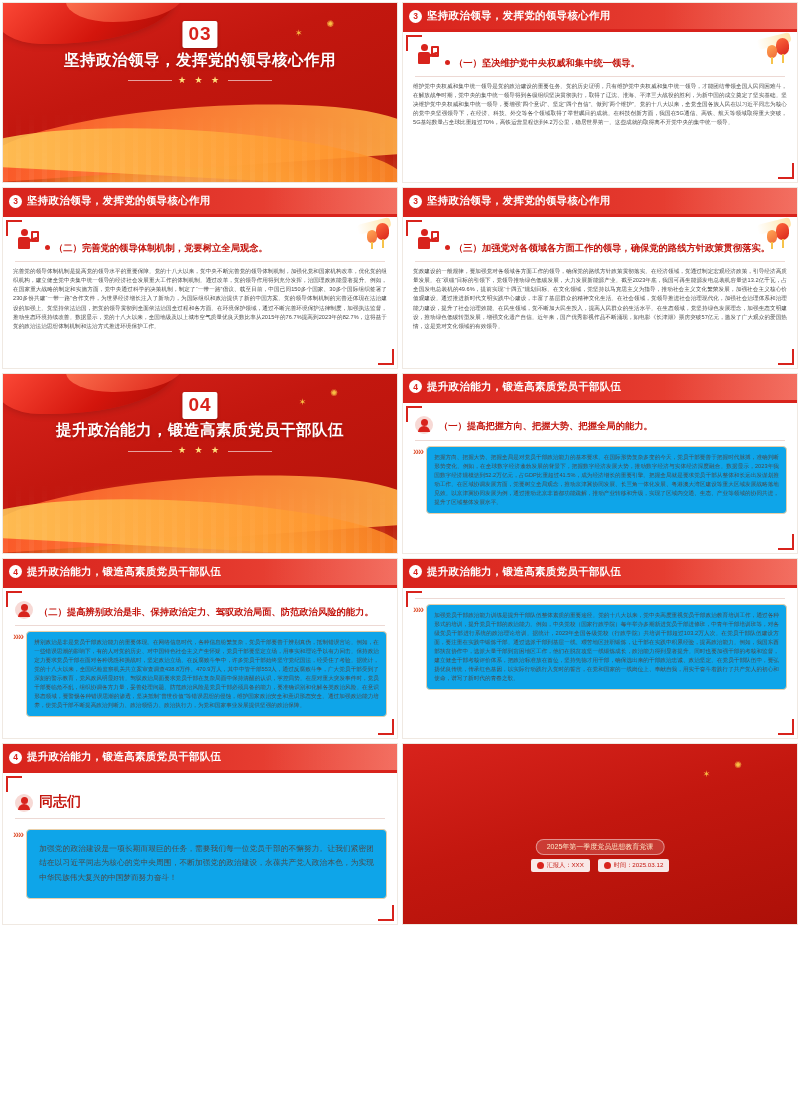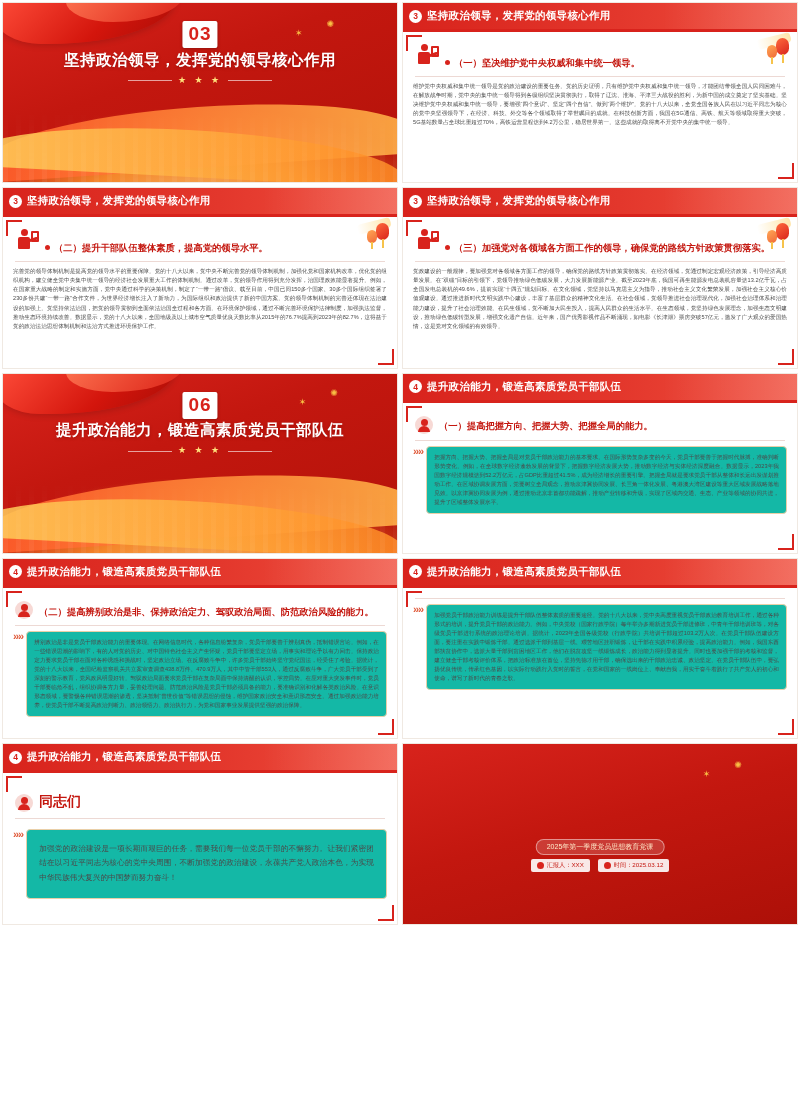--- a/index.html
+++ b/index.html
@@ -173,21 +173,21 @@
     color:#e05a3a; font-size:11px; font-weight:bold; letter-spacing:-1px;
     margin-right:3px; flex:0 0 auto; line-height:1;
   }
   .para-wrap { display:flex; align-items:flex-start; }
   .para {
     font-size:5.6px; line-height:1.62; color:#4a4a4a; text-align:justify;
     letter-spacing:.05px;
   }
   .boxed {
     border:1px solid #e9cfa8;
-    background:#14b8a6;
+    background:#0ea5e9;
     border-radius:4px;
     padding:6px 7px;
   }
 
   .lantern {
     position:absolute; right:6px; top:4px; width:34px; height:30px;
   }
   .lantern .l1{position:absolute;right:2px;top:2px;width:13px;height:17px;border-radius:50%/40%;background:linear-gradient(145deg,#ff6a3d,#d8231c);}
   .lantern .l2{position:absolute;right:14px;top:9px;width:10px;height:13px;border-radius:50%/40%;background:linear-gradient(145deg,#ffa34d,#f0612c);opacity:.95;}
   .lantern .t1{position:absolute;right:7px;top:18px;width:2px;height:9px;background:#f6c34b;}
@@ -293,21 +293,21 @@
           <div class="t1"></div>
           <div class="t2"></div>
         </div>
       <div class="headrow">
         <div class="speaker">
             <div class="head"></div>
             <div class="torso"></div>
             <div class="arm"></div>
             <div class="board"></div>
           </div>
-        <div class="h-text"><span class="dot"></span><span>（二）提升干部队伍整体素质，提高党的领导水平。</span></div>
+        <div class="h-text"><span class="dot"></span><span>（二）完善党的领导体制机制，党要树立全局观念。</span></div>
       </div>
       <div class="h-underline"></div>
       <div class="para-wrap">
         <div class="para">完善党的领导体制机制是提高党的领导水平的重要保障。党的十八大以来，党中央不断完善党的领导体制机制，加强化党和国家机构改革，优化党的组织机构，建立健全党中央集中统一领导的经济社会发展重大工作的体制机制。通过改革，党的领导作用得到充分发挥，治国理政效能显著提升。例如，在国家重大战略的制定和实施方面，党中央通过科学的决策机制，制定了“一带一路”倡议、载至目前，中国已同150多个国家、30多个国际组织签署了230多份共建“一带一路”合作文件，为世界经济增长注入了新动力，为国际组织和政治提供了新的中国方案。党的领导体制机制的完善还体现在法治建设的加强上。党坚持依法治国，把党的领导贯彻到全面依法治国全过程和各方面。在环境保护领域，通过不断完善环境保护法律制度，加强执法监督，推动生态环境持续改善。数据显示，党的十八大以来，全国地级及以上城市空气质量优良天数比率从2015年的76.7%提高到2023年的82.7%，这得益于党的政治法治思想体制机制和法治方式推进环境保护工作。</div>
       </div>
     </div>
   </div>
 
   <div class="slide content">
     <div class="topbar">
@@ -343,21 +343,21 @@
 
   <div class="slide cover">
     <div class="flag"></div>
     <div class="flag2"></div>
     <div class="glow"></div>
     <div class="ribbon"></div>
     <div class="ribbon2"></div>
     <div class="city"></div>
     <div class="bf" style="right:15%;top:8%">✺</div>
     <div class="bf" style="right:23%;top:13%">✶</div>
-    <div class="num-badge">06</div>
+    <div class="num-badge">04</div>
     <div class="cover-title">提升政治能力，锻造高素质党员干部队伍</div>
     <div class="stars"><span class="line"></span>★ ★ ★<span class="line"></span></div>
   </div>
 
   <div class="slide content">
     <div class="topbar">
       <div class="circle">4</div>
       <div class="tt">提升政治能力，锻造高素质党员干部队伍</div>
     </div>
     <div class="redline"></div>

